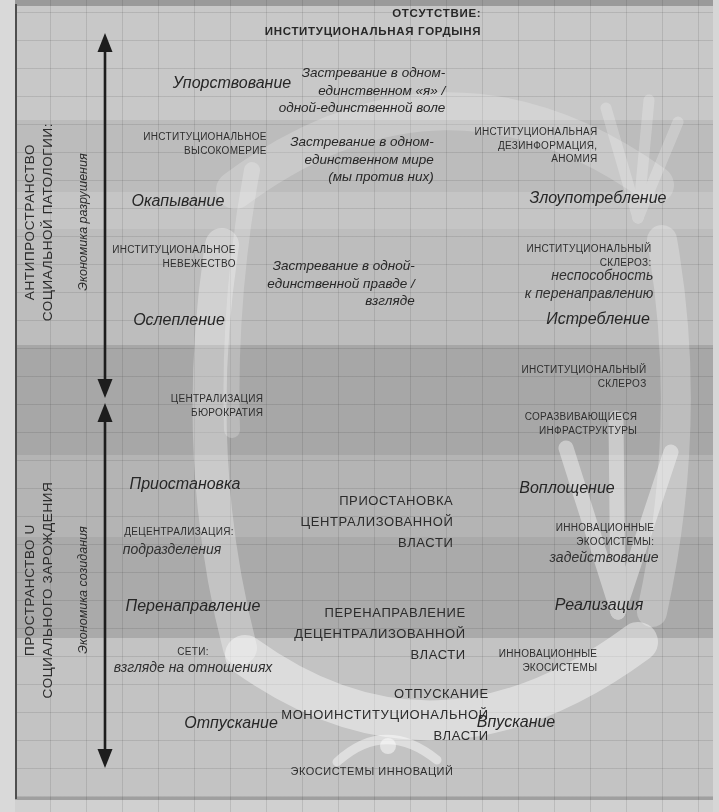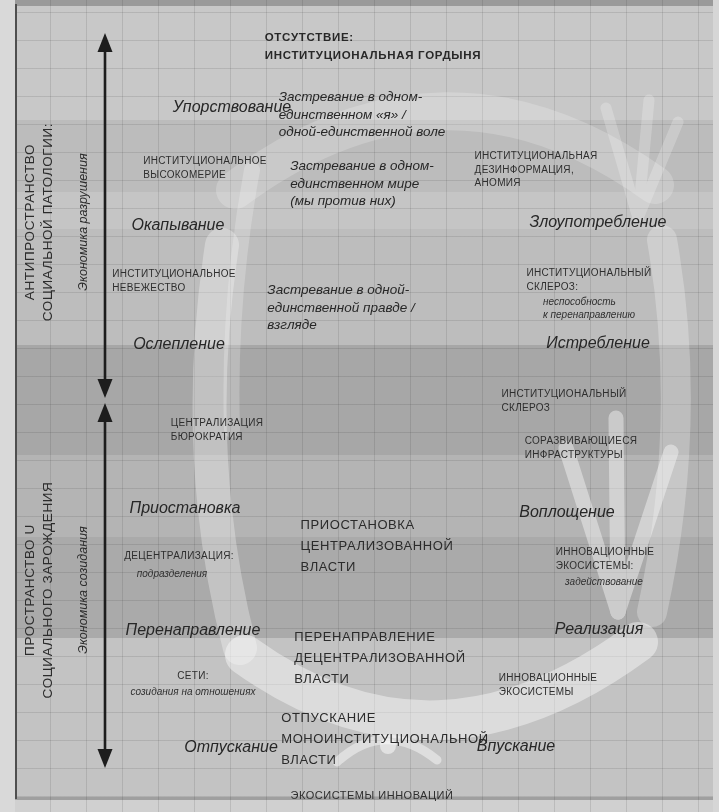--- a/index.html
+++ b/index.html
@@ -10,28 +10,28 @@
     position:absolute;left:0;top:0;width:719px;height:812px;
     background-image:
       repeating-linear-gradient(to bottom, rgba(45,45,45,0.13) 0 1px, transparent 1px 28px),
       repeating-linear-gradient(to right, rgba(45,45,45,0.13) 0 1px, transparent 1px 36px);
     background-position:0 12px,14px 0;
   }
   .edge{position:absolute;}
   svg.wm,svg.arrows{position:absolute;left:0;top:0;}
   .lbl{
     position:absolute;transform:translate(-50%,-50%);
-    white-space:pre-line;text-align:left;color:#2e2e2e;line-height:1.35;margin-top:24px;
+    white-space:pre-line;text-align:right;color:#2e2e2e;line-height:1.35;
   }
   .caps{font-size:10px;letter-spacing:0.3px;font-weight:500;}
   .caps-big{font-size:13px;letter-spacing:0.6px;line-height:1.6;font-weight:500;color:#2b2b2b;}
   .caps-head{font-size:11.5px;letter-spacing:0.7px;line-height:1.55;font-weight:600;color:#282828;}
   .ital{font-style:italic;font-size:16px;color:#272727;}
   .ital-mid{font-style:italic;font-size:13.5px;line-height:1.3;color:#272727;}
-  .ital-sm{font-style:italic;font-size:10px;line-height:1.3;color:#303030;}
+  .ital-sm{font-style:italic;font-size:14px;line-height:1.3;color:#303030;}
   .caps-footer{font-size:11px;letter-spacing:0.5px;font-weight:400;}
   .ital-footer{font-style:italic;font-size:11.5px;color:#2b2b2b;}
   .axis-label{position:absolute;transform:translate(-50%,-50%) rotate(-90deg);
     text-align:center;white-space:pre-line;color:#2c2c2c;}
   .axis-caps{font-size:13.5px;letter-spacing:0.6px;line-height:1.35;font-weight:500;}
   .axis-ital{font-style:italic;font-size:12.5px;margin-top:1px;}
 </style>
 </head>
 <body>
 
@@ -142,21 +142,21 @@
   <div class="lbl ital-sm" style="left:172px;top:549px;">подразделения</div>
   <div class="lbl caps" style="left:605px;top:534px;">ИННОВАЦИОННЫЕ
 ЭКОСИСТЕМЫ:</div>
   <div class="lbl ital-sm" style="left:604px;top:557px;">задействование</div>
   <div class="lbl ital" style="left:193px;top:606px;">Перенаправление</div>
   <div class="lbl ital" style="left:599px;top:605px;">Реализация</div>
   <div class="lbl caps-big" style="left:380px;top:634px;">ПЕРЕНАПРАВЛЕНИЕ
 ДЕЦЕНТРАЛИЗОВАННОЙ
 ВЛАСТИ</div>
   <div class="lbl caps" style="left:193px;top:652px;">СЕТИ:</div>
-  <div class="lbl ital-sm" style="left:193px;top:667px;">созидания на отношениях</div>
+  <div class="lbl ital-sm" style="left:193px;top:667px;">взгляде на отношениях</div>
   <div class="lbl caps" style="left:548px;top:660px;">ИННОВАЦИОННЫЕ
 ЭКОСИСТЕМЫ</div>
   <div class="lbl caps-big" style="left:385px;top:715px;">ОТПУСКАНИЕ
 МОНОИНСТИТУЦИОНАЛЬНОЙ
 ВЛАСТИ</div>
   <div class="lbl ital" style="left:231px;top:723px;">Отпускание</div>
   <div class="lbl ital" style="left:516px;top:722px;">Впускание</div>
   <div class="lbl caps-footer" style="left:372px;top:771px;">ЭКОСИСТЕМЫ ИННОВАЦИЙ</div>
 
 </div>

